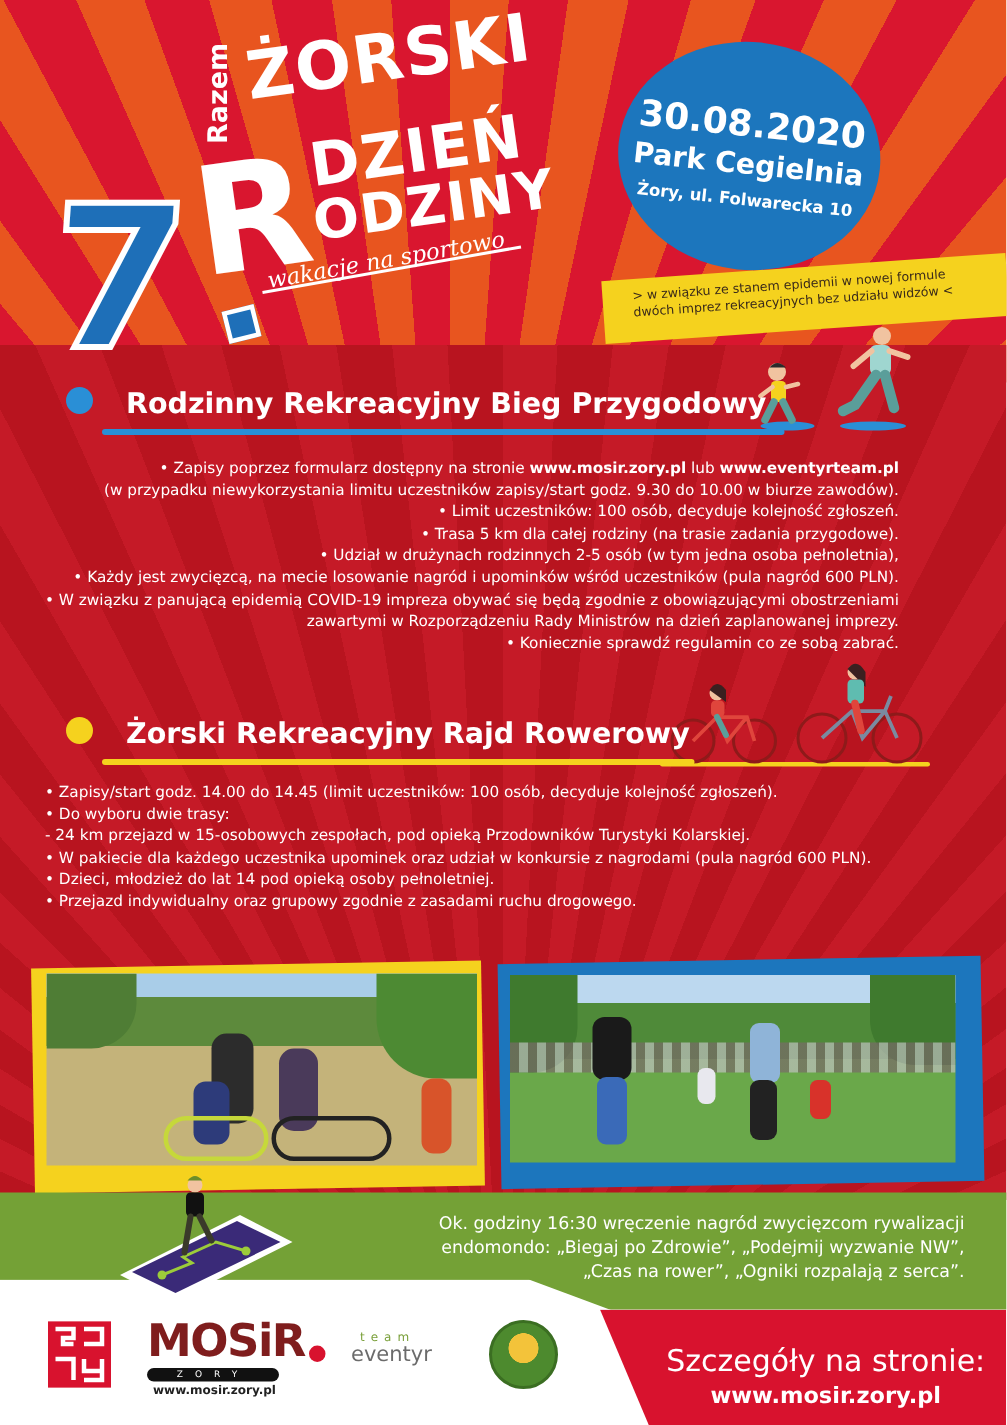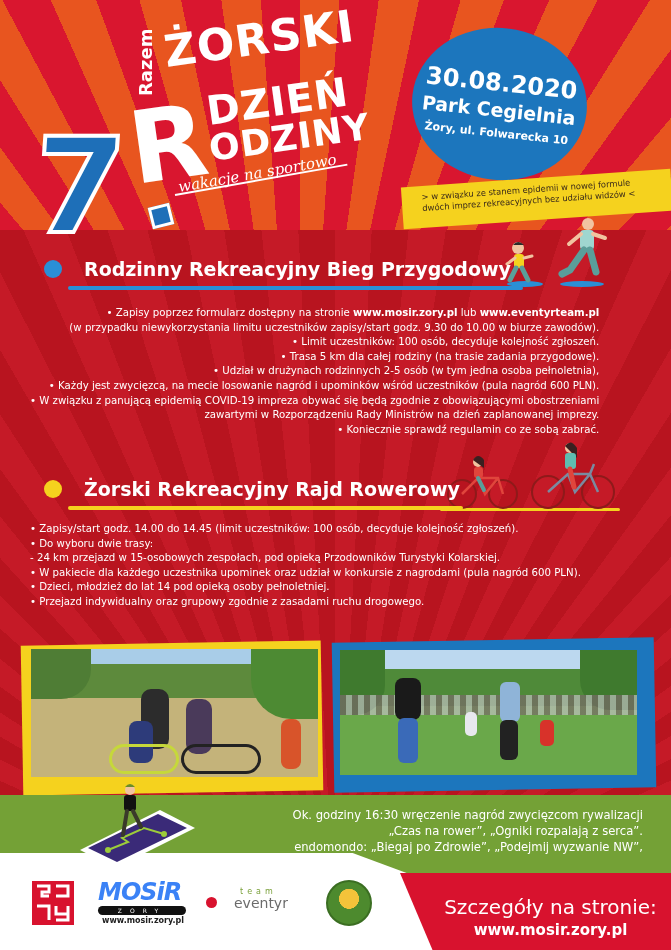--- a/index.html
+++ b/index.html
@@ -79,21 +79,21 @@
     position: absolute; left: 402px; top: 178px; width: 270px; height: 42px;
     background: #f5d21e; transform: rotate(-4deg);
     padding: 6px 0 0 20px;
   }
   .notice div { font-size: 8.4px; color: #3a2a1a; line-height: 1.25; }
 
   
   .section { position: absolute; left: 0; width: 671px; }
   .sec1 { top: 258px; }
   .sec2 { top: 478px; }
-  .sec-heading { position: absolute; left: 44px; top: 0; display: flex; align-items: center; }
+  .sec-heading { position: absolute; left: 44px; top: 0; display: flex; }
   .bullet-dot { width: 18px; height: 18px; border-radius: 50%; margin-right: 22px; }
   .sec-title { font-weight: bold; font-size: 19px; color: #fff; white-space: nowrap; }
   .sec-underline { position: absolute; left: 68px; height: 4px; border-radius: 2px; }
 
   .sec-body { position: absolute; left: 30px; }
   .sec-body .line { font-size: 10.2px; color: #fff; line-height: 14.6px; white-space: nowrap; }
   .sec-body .line b { font-weight: bold; }
 
   
   .runner-svg { position: absolute; left: 470px; top: 218px; }
@@ -135,21 +135,21 @@
   .green-text { position: absolute; right: 28px; top: 807px; text-align: right; }
   .green-text div { font-size: 11.6px; color: #fff; line-height: 16px; white-space: nowrap; }
 
   .footer-text { position: absolute; left: 430px; top: 895px; width: 241px; text-align: center; }
   .footer-text .f1 { font-size: 20px; color: #fff; }
   .footer-text .f2 { font-size: 15px; color: #fff; font-weight: bold; margin-top: 2px; }
 
   
   .logo-zory { position: absolute; left: 32px; top: 881px; width: 42px; height: 44px; background: #d8122e; }
   .logo-mosir { position: absolute; left: 98px; top: 880px; width: 90px; height: 56px; }
-  .mosir-word { font-weight: bold; font-size: 24px; color: #3b82f6; letter-spacing: -1px; line-height: 1; font-style: italic; }
+  .mosir-word { font-weight: bold; font-size: 30px; color: #7f1d1d; letter-spacing: -1px; line-height: 1; }
   .mosir-bar { margin-top: 2px; width: 88px; height: 9px; background: #111; border-radius: 5px;
     color: #fff; font-size: 6px; letter-spacing: 8px; text-align: center; line-height: 9px; }
   .mosir-url { font-size: 8px; color: #222; text-align: center; margin-top: 1px; font-weight: bold; }
   .logo-dot { position: absolute; left: 206px; top: 897px; width: 11px; height: 11px; border-radius: 50%; background: #d8122e; }
   .logo-eventyr { position: absolute; left: 234px; top: 887px; }
   .logo-eventyr .team { font-size: 8px; color: #7aa03a; letter-spacing: 4px; margin-left: 6px; }
   .logo-eventyr .ev { font-size: 14px; color: #6b6b6b; line-height: 1; }
   .logo-club { position: absolute; left: 326px; top: 880px; width: 46px; height: 46px; border-radius: 50%;
     background: radial-gradient(circle at 50% 40%, #f3c33a 0 30%, #4d8a2e 31% 100%); border: 2px solid #3b6e22; }
 
@@ -294,22 +294,22 @@
     <circle cx="38" cy="70" r="3" fill="#9ccc3a"></circle>
     <circle cx="94" cy="54" r="3" fill="#9ccc3a"></circle>
     <circle cx="60" cy="10" r="5" fill="#f1c3a0"></circle>
     <path d="M55 7 q5 -6 10 0" fill="#6b8e2a"></path>
     <rect x="54" y="15" width="12" height="16" rx="3" fill="#111"></rect>
     <path d="M57 31 l-4 24 M63 31 l8 16" stroke="#3a3a2a" stroke-width="4" stroke-linecap="round"></path>
   </svg>
 
   <div class="green-text">
     <div>Ok. godziny 16:30 wręczenie nagród zwycięzcom rywalizacji</div>
+    <div>endomondo: „Biegaj po Zdrowie”, „Podejmij wyzwanie NW”,</div>
     <div>„Czas na rower”, „Ogniki rozpalają z serca”.</div>
-    <div>endomondo: „Biegaj po Zdrowie”, „Podejmij wyzwanie NW”,</div>
   </div>
 
   <svg class="logo-zory" width="42" height="44" viewBox="0 0 42 44">
     <rect width="42" height="44" fill="#d8122e"></rect>
     <path d="M5 5 h12 v6 h-7 v4 h7 M24 5 h12 v10 h-12 M5 25 h12 v14 M24 25 v8 h12 M36 25 v14 h-12" stroke="#fff" stroke-width="3" fill="none"></path>
   </svg>
   <div class="logo-mosir">
     <div class="mosir-word">MOSiR</div>
     <div class="mosir-bar">ZORY</div>
     <div class="mosir-url">www.mosir.zory.pl</div>

